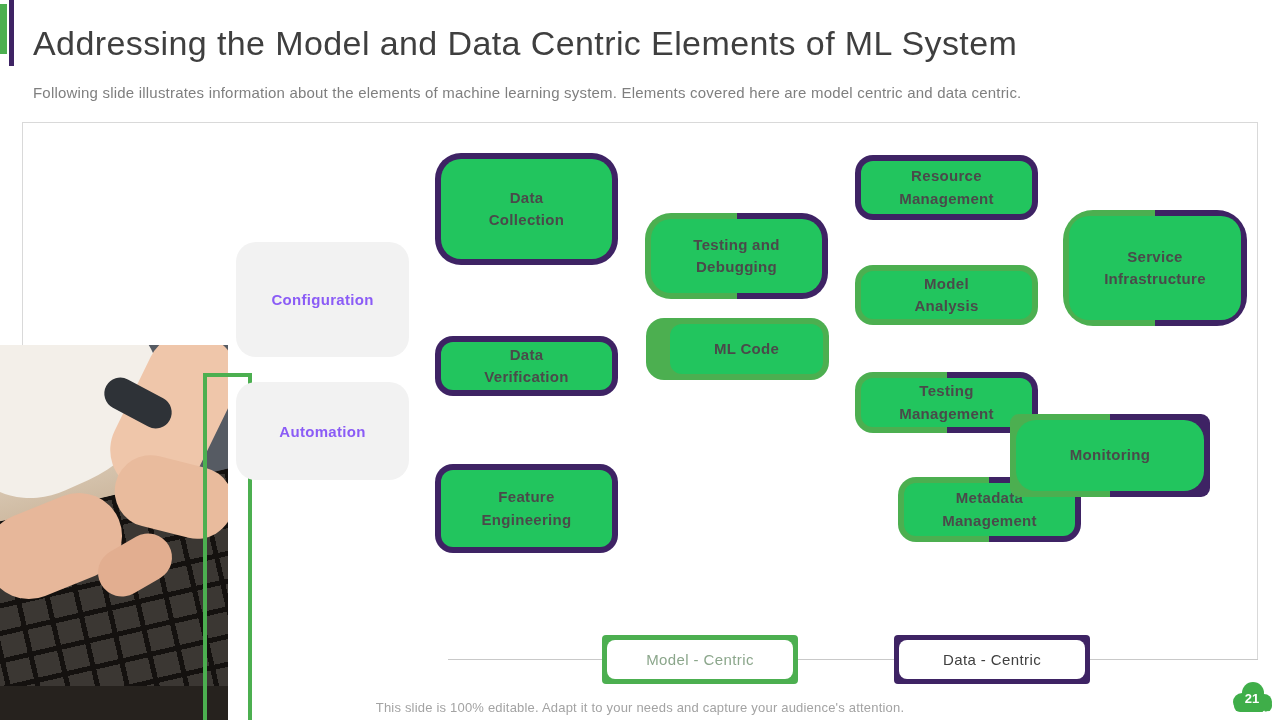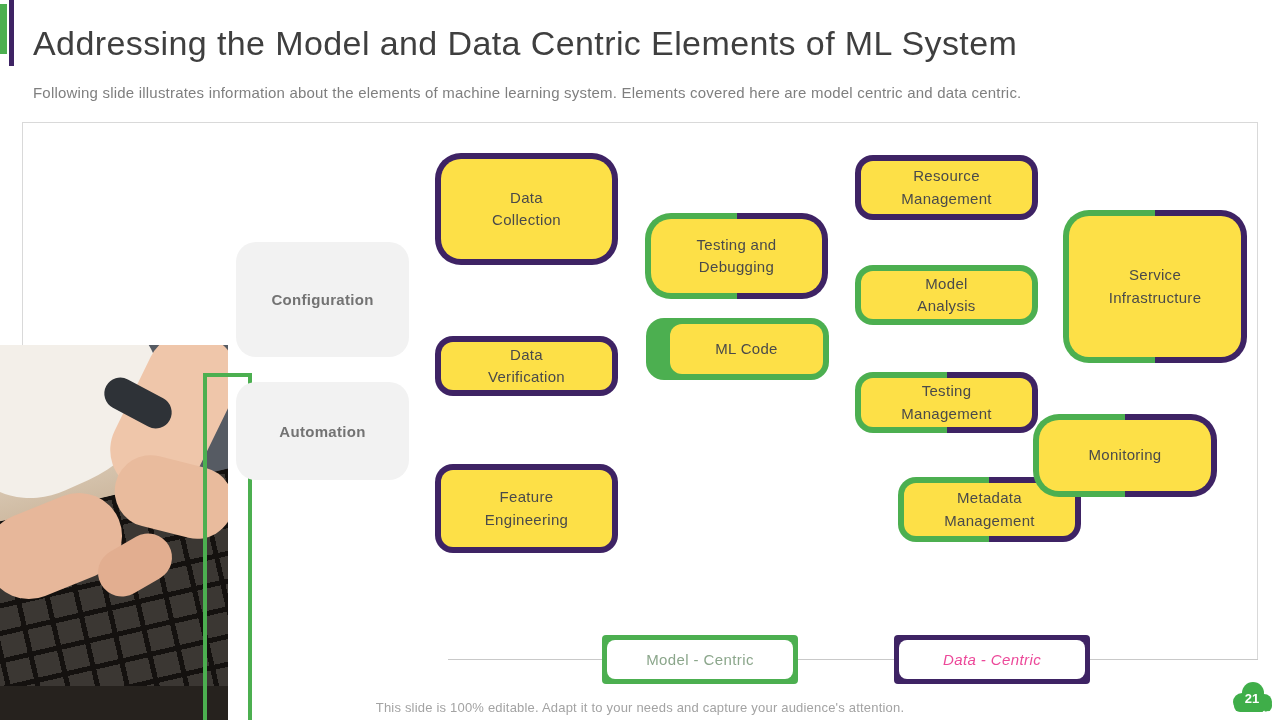--- a/index.html
+++ b/index.html
@@ -42,58 +42,58 @@
                   border-radius:48px; transform:rotate(-22deg); }
   .ph-fingers { position:absolute; left:96px; top:196px; width:78px; height:48px; background:#e2ae90;
                 border-radius:26px; transform:rotate(-30deg); }
   .ph-bottom { position:absolute; bottom:0; left:0; width:100%; height:34px; background:#26221e; }
 
   .green-frame { position:absolute; left:203px; top:373px; width:49px; height:360px;
                  border:4px solid #4caf50; z-index:3; }
 
   
   .node { position:absolute; padding:6px; border-radius:18px; z-index:4; }
-  .node .inner { width:100%; height:100%; border-radius:12px; background:#fde047;
+  .node .inner { width:100%; height:100%; border-radius:12px; background:#22c55e;
                  display:flex; align-items:center; justify-content:center; text-align:center;
-                 font-size:15px; font-weight:normal; color:#4a4a4a; letter-spacing:0.3px;
+                 font-size:15px; font-weight:bold; color:#4a4a4a; letter-spacing:0.3px;
                  line-height:1.5; padding:0 34px; }
   .r-lg { border-radius:26px; }
   .r-lg .inner { border-radius:20px; }
   .b-purple { background:#3e2364; }
   .b-green  { background:#4caf50; }
   .b-split  { background:linear-gradient(90deg,#4caf50 0 50%, #3e2364 50% 100%); }
 
   .gray-node { position:absolute; background:#f2f2f2; border-radius:20px; z-index:4;
                display:flex; align-items:center; justify-content:center; text-align:center;
-               font-size:15px; font-weight:bold; color:#737373; letter-spacing:0.3px; }
+               font-size:15px; font-weight:bold; color:#8b5cf6; letter-spacing:0.3px; }
 
   
   .n-configuration { left:236px; top:242px; width:173px; height:115px; }
   .n-automation    { left:236px; top:382px; width:173px; height:98px;  }
   .n-data-collection     { left:435px;  top:153px; width:183px; height:112px; }
   .n-data-verification   { left:435px;  top:336px; width:183px; height:60px;  }
   .n-feature-engineering { left:435px;  top:464px; width:183px; height:89px;  }
   .n-testing-debugging   { left:645px;  top:213px; width:183px; height:86px;  }
   .n-ml-code             { left:646px;  top:318px; width:183px; height:62px;padding-left:24px;  }
   .n-resource-management { left:855px;  top:155px; width:183px; height:65px;  }
   .n-model-analysis      { left:855px;  top:265px; width:183px; height:60px;  }
   .n-process-management  { left:855px;  top:372px; width:183px; height:61px;  }
   .n-metadata-management { left:855px;  top:477px; width:183px; height:65px;margin-left:43px;  }
-  .n-service-infrastructure { left:1063px; top:210px; width:184px; height:153px; }
-  .n-monitoring             { left:1033px; top:414px; width:184px; height:83px;  }
+  .n-service-infrastructure { left:1063px; top:210px; width:184px; height:116px;border-radius:30px; }
+  .n-monitoring             { left:1010px; top:414px; width:200px; height:83px;border-radius:9px;  }
 
   
   .legend-box { position:absolute; top:635px; width:196px; height:49px; padding:5px; border-radius:4px; z-index:4; }
   .legend-box .inner { width:100%; height:100%; border-radius:8px; background:#ffffff;
                        display:flex; align-items:center; justify-content:center;
                        font-size:15px; font-weight:400; letter-spacing:0.4px; }
   .lg-model { left:602px; background:#4caf50; }
   .lg-model .inner { color:#8ba68b; }
   .lg-data  { left:894px; background:#3e2364; }
-  .lg-data  .inner { color:#ec4899;font-style:italic; }
+  .lg-data  .inner { color:#404040; }
 
   
   .footer-note { position:absolute; left:0; top:700px; width:100%; text-align:center;
                  font-size:13px; color:#a3a3a3; letter-spacing:0.2px; z-index:4; }
   .badge { position:absolute; left:1229px; top:681px; width:46px; height:36px; z-index:5; }
   .badge svg { position:absolute; left:0; top:0; }
   .badge .num { position:absolute; left:0; top:10px; width:100%; text-align:center;
                 color:#ffffff; font-size:13px; font-weight:bold; }
   .badge .inf { position:absolute; right:5px; bottom:-1px; color:#ffffff; font-size:11px; font-weight:bold; }
 </style>

